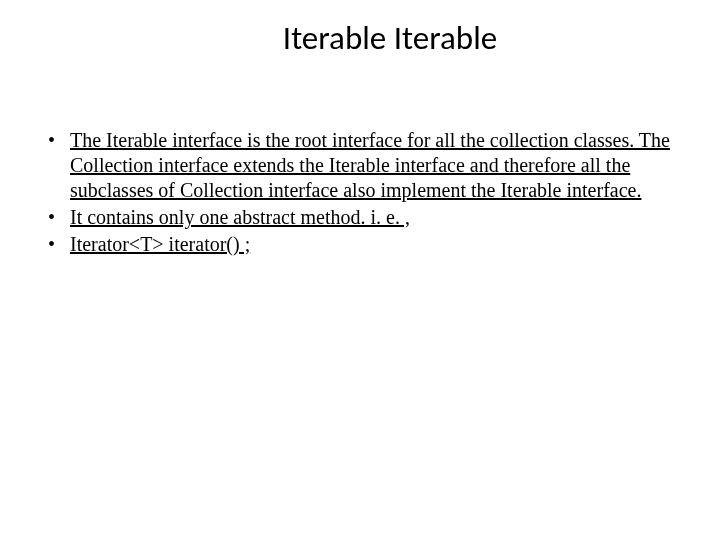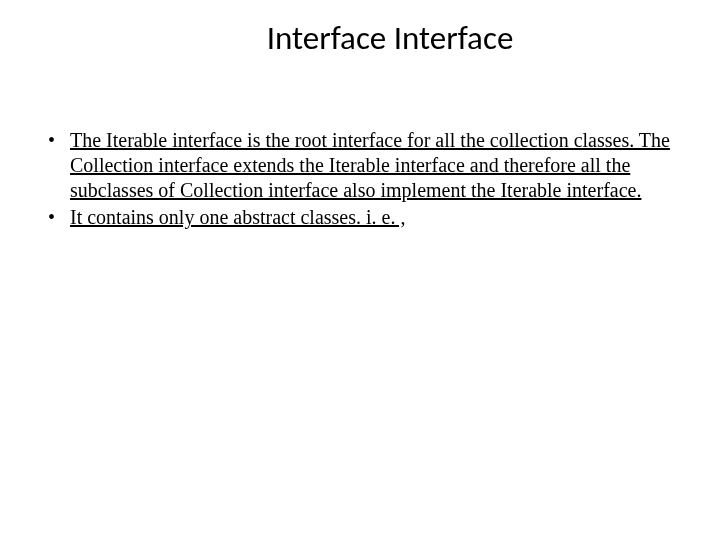--- a/index.html
+++ b/index.html
@@ -47,20 +47,21 @@
       content: "•";
       position: absolute;
       left: 8px;
       top: 0;
     }
   </style>
 </head>
 <body>
 
 <div class="slide">
-  <h1 class="title">Interface Interface</h1>
+  <h1 class="title">Iterable Iterable</h1>
   <div class="content">
     <ul>
       <li>The Iterable interface is the root interface for all the collection classes. The Collection interface extends the Iterable interface and therefore all the subclasses of Collection interface also implement the Iterable interface.</li>
-      <li>It contains only one abstract classes. i. e. ,</li>
+      <li>It contains only one abstract method. i. e. ,</li>
+      <li>Iterator&lt;T&gt; iterator()  ;</li>
     </ul>
   </div>
 </div>
 
 </body></html>

